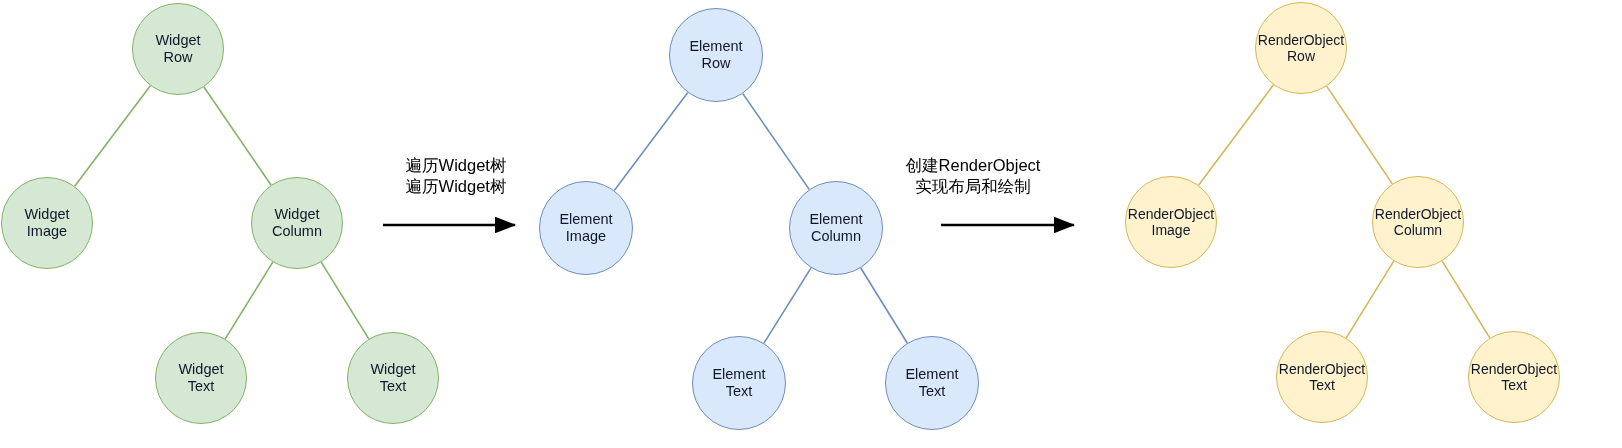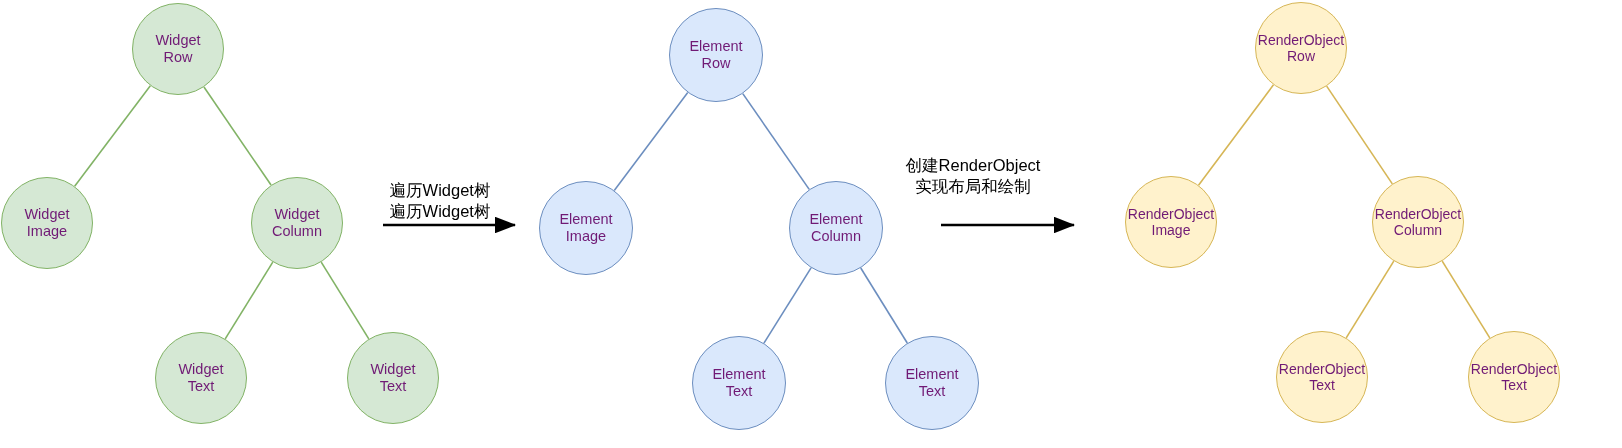--- a/index.html
+++ b/index.html
@@ -29,21 +29,21 @@
     position: absolute;
     box-sizing: border-box;
     border-radius: 50%;
     border-style: solid;
     border-width: 1.6px;
     display: flex;
     align-items: center;
     justify-content: center;
     text-align: center;
     line-height: 1.16;
-    color: #701a75;
+    color: #0f172a;
     white-space: nowrap;
   }
   .node .lbl {
     display: block;
   }
   .node.green { background: #d5e8d4; border-color: #82b366; }
   .node.blue  { background: #dae8fc; border-color: #6c8ebf; }
   .node.amber { background: #fff2cc; border-color: #d6b656; }
 
   .node.s-widget { font-size: 14.5px; }
@@ -175,21 +175,21 @@
         </div>
       </div>
       <div class="node amber s-render" style="left: 1468px; top: 331px; width: 92px; height: 92px;">
         <div>
           <span class="lbl">RenderObject</span>
           <span class="lbl">Text</span>
         </div>
       </div>
     </div>
   <div id="arrow-label-layer">
-      <div class="arrow-label" style="left: 300px; top: 155px; width: 280px; margin-top: 25px;">
+      <div class="arrow-label" style="left: 316px; top: 155px; width: 280px;">
         <div>遍历Widget树</div>
         <div>遍历Widget树</div>
       </div>
       <div class="arrow-label" style="left: 833px; top: 155px; width: 280px;">
         <div>创建RenderObject</div>
         <div>实现布局和绘制</div>
       </div>
     </div>
 </div>
 

